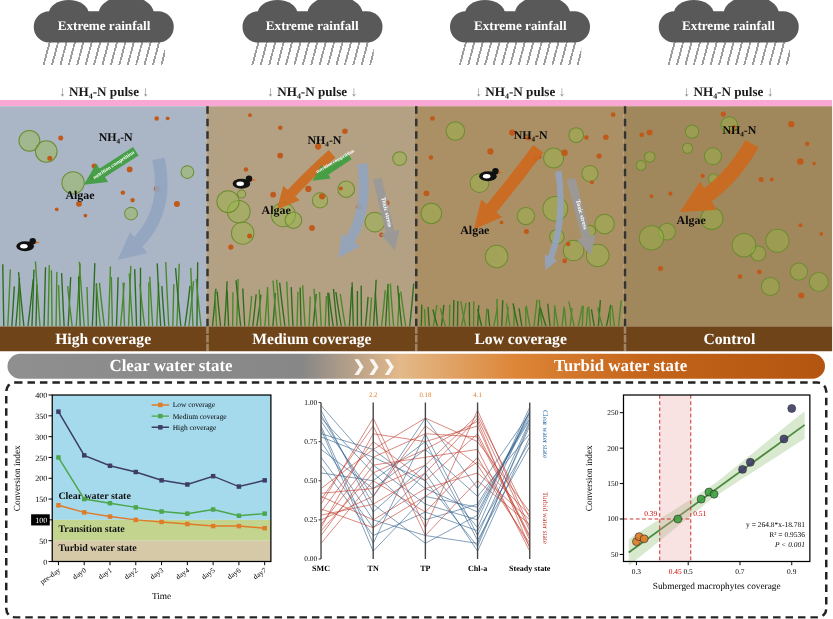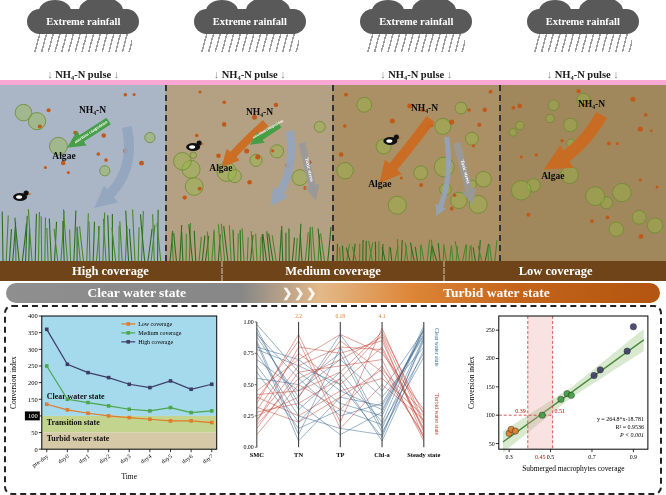--- a/index.html
+++ b/index.html
@@ -416,20 +416,21 @@
           <text class="algae" x="40" y="94">Algae</text>
         </g>
       </svg>
     </div>
   </div>
 
   <div class="soil">
     <div class="cell">High coverage</div>
     <div class="cell">Medium coverage</div>
     <div class="cell">Low coverage</div>
+    <div class="cell">Control</div>
   </div>
 
   <div class="stateband">
     <div class="left">Clear water state</div>
     <div class="chev">❯❯❯</div>
     <div class="right">Turbid water state</div>
   </div>
 
   <div class="chartsbox">
     <svg id="c1" width="222" viewBox="0 0 222 183">

